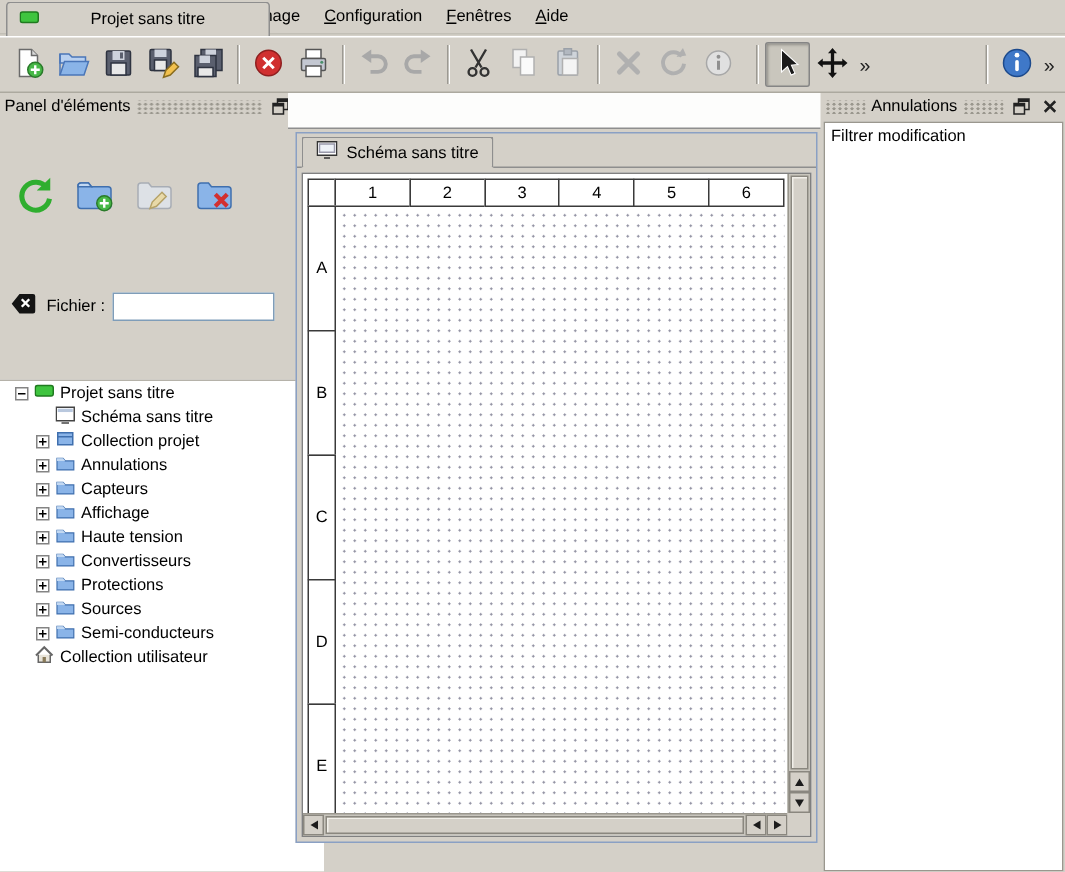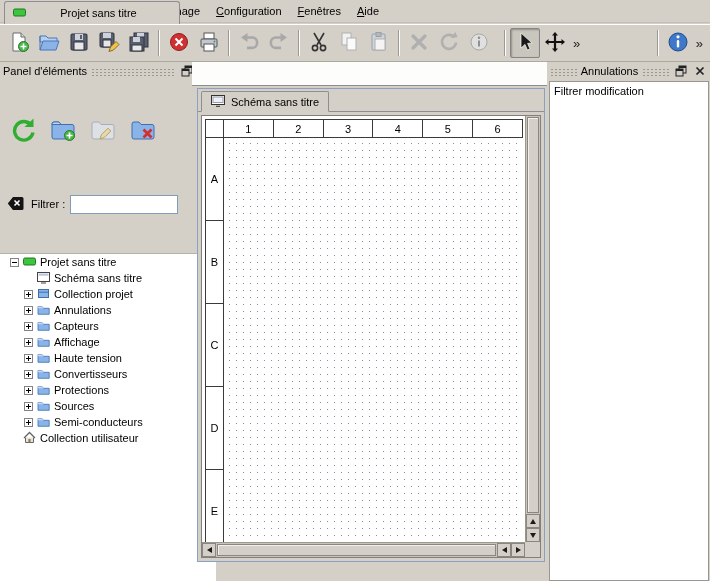--- a/index.html
+++ b/index.html
@@ -304,21 +304,21 @@
     <span class="chev" style="margin-left:auto;">»</span>
   </div>
 
   <div class="filter-row">
     <div class="ptbtn" style="width:22px;height:20px;">
       <span><svg width="17" height="15" viewBox="0 0 17 15">
               <path d="M6 1h9a1.5 1.5 0 0 1 1.5 1.5v10A1.5 1.5 0 0 1 15 14H6L0.8 7.5z" fill="#141414"></path>
               <path d="M7.5 4.5l5 5M12.5 4.5l-5 5" stroke="#fff" stroke-width="1.6"></path>
             </svg></span>
     </div>
-    <span>Filtrer :</span>
+    <span>Fichier :</span>
     <input class="filter-input" type="text" value="" style="">
   </div>
 
   <div class="tree">
     <div class="tree-row d0">
       <span class="exp"></span>
       <span><svg width="13" height="13" viewBox="0 0 13 13">
               <rect x="0.5" y="3" width="12" height="7" rx="1.5" fill="#3fc43f" stroke="#1f7a1f"></rect>
             </svg></span>
       <span class="tlabel">Projet sans titre</span>

